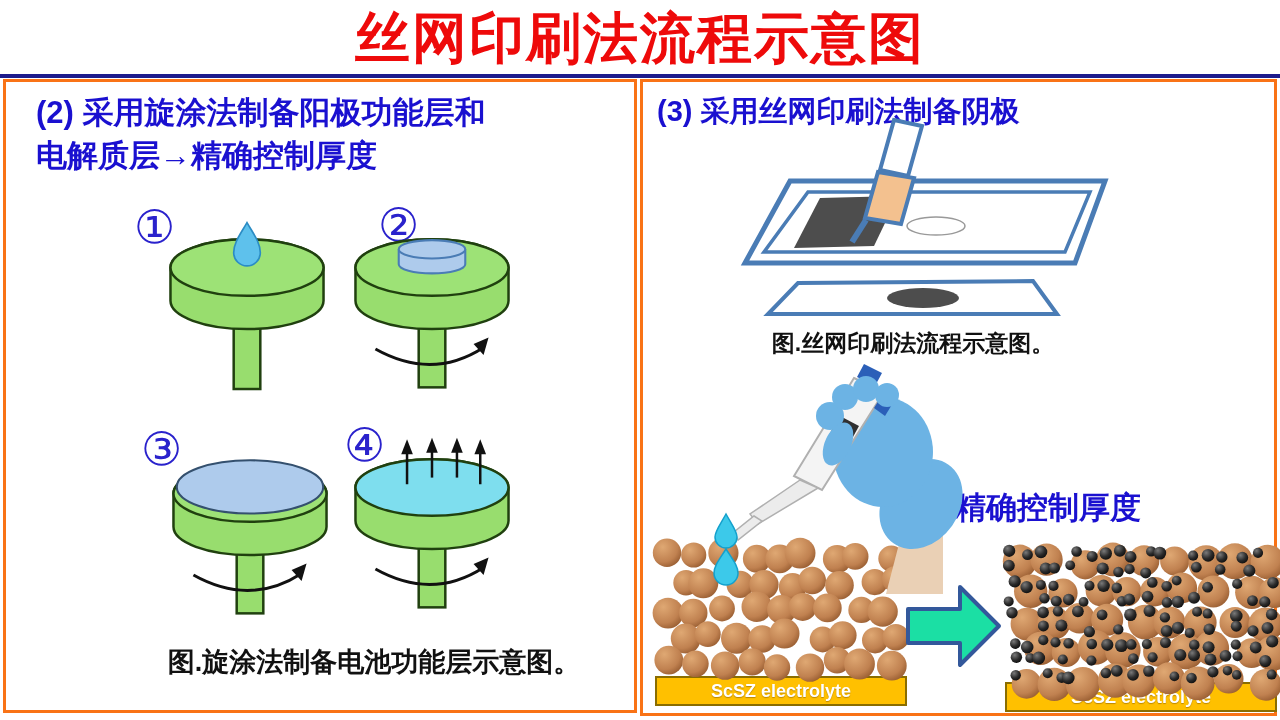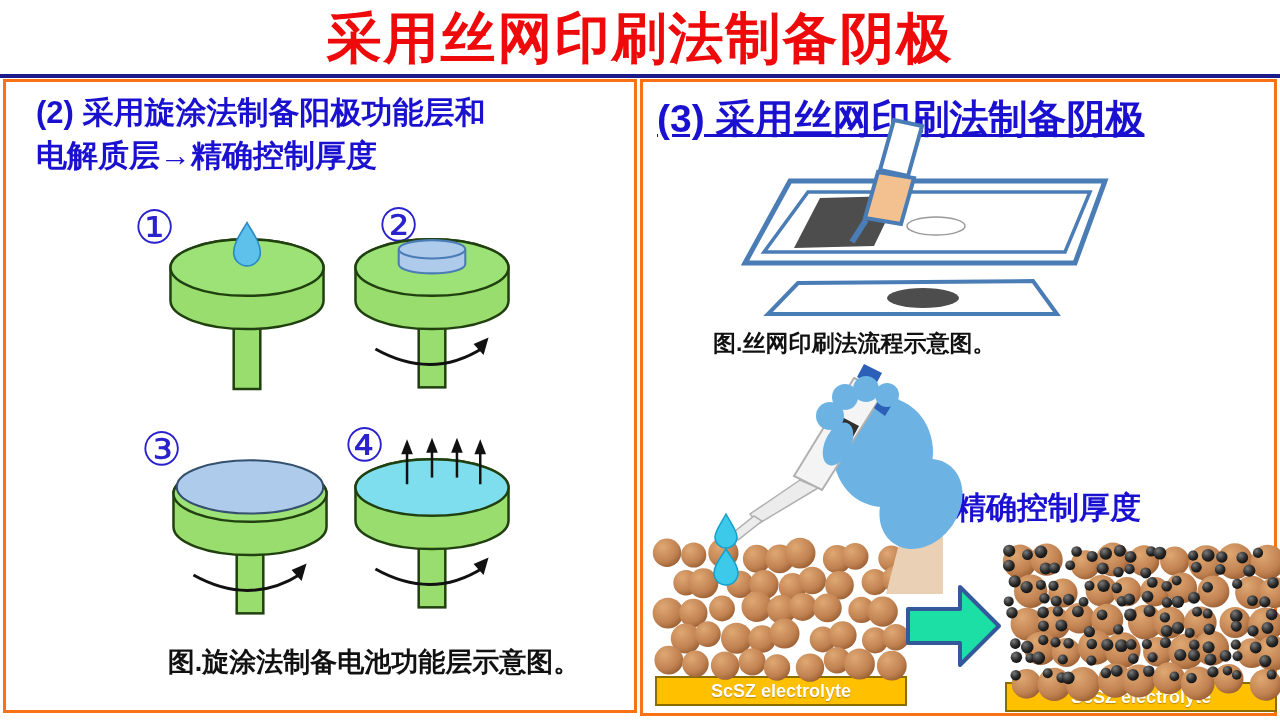--- a/index.html
+++ b/index.html
@@ -13,26 +13,26 @@
   .page{position:relative;width:1280px;height:720px;overflow:hidden;background:#fff;
         font-family:"Liberation Sans","DejaVu Sans",sans-serif;}
   .title{position:absolute;left:0;top:2px;width:100%;text-align:center;
          font-size:55px;font-weight:800;color:var(--c-title_red);letter-spacing:2px;}
   .top-rule{position:absolute;left:0;top:74px;width:1280px;height:4px;background:var(--c-rule_navy);}
   .panel{position:absolute;background:#fff;border:3px solid #f97316;box-sizing:border-box;}
   .panel.left{left:3px;top:79px;width:634px;height:634px;}
   .panel.right{left:640px;top:79px;width:637px;height:637px;}
   .h-blue{position:absolute;color:var(--c-heading_blue);font-weight:bold;}
   .h2{left:30px;top:10px;font-size:31px;line-height:1.38;width:590px;}
-  .h3{left:14px;top:10px;font-size:39px;text-decoration:underline;}
+  .h3{left:14px;top:10px;font-size:29px;}
   .h4{left:312px;top:360px;font-size:31px;line-height:1.42;}
   .stepnum{position:absolute;color:#2a22cc;font-size:46px;font-family:"DejaVu Sans",sans-serif;line-height:1;}
   .caption{position:absolute;color:#111;font-weight:bold;}
   .cap-spin{left:0;top:562px;width:736px;text-align:center;font-size:27px;}
-  .cap-print{left:70px;top:246px;width:400px;text-align:left;font-size:23px;}
+  .cap-print{left:70px;top:246px;width:400px;text-align:center;font-size:23px;}
   .figsvg{position:absolute;overflow:visible;}
   
   .stem,.disc{fill:var(--c-green);stroke:var(--c-green_dark);stroke-width:3px;}
   .disc-top{fill:#9de276;stroke:var(--c-green_dark);stroke-width:3px;}
   .drop{fill:var(--c-droplet_fill);stroke:var(--c-droplet_edge);stroke-width:2px;}
   .puddle{fill:var(--c-layer_light);stroke:var(--c-print_blue);stroke-width:2.5px;}
   .layer3{fill:var(--c-layer_light);stroke:#34506e;stroke-width:2.5px;}
   .layer4{fill:var(--c-layer_cyan);stroke:var(--c-green_dark);stroke-width:3px;}
   .rot{fill:none;stroke:#111;stroke-width:3.5px;}
   .ah{fill:#111;}
@@ -58,21 +58,21 @@
         border:2px solid #8a6d00;box-sizing:border-box;z-index:1;
         display:flex;align-items:center;justify-content:center;}
   .ebar span{color:#fff;font-weight:bold;font-size:18px;text-shadow:0 1px 1px rgba(120,80,0,.5);}
   .proc-arrow{position:absolute;left:262px;top:500px;z-index:3;}
   .proc-arrow polygon{fill:var(--c-arrow_green);stroke:var(--c-arrow_edge);stroke-width:4px;stroke-linejoin:round;}
 </style>
 </head>
 <body>
 
 <div class="page">
-  <div class="title">采用丝网印刷法制备阴极</div>
+  <div class="title">丝网印刷法流程示意图</div>
   <div class="top-rule"></div>
 
   <section class="panel left">
     <div class="h-blue h2">
       <span>(2) 采用旋涂法制备阳极功能层和</span><br>
       <span>电解质层→精确控制厚度</span>
     </div>
 
     <span class="stepnum" style="left:128px;top:122px;">①</span>
     <span class="stepnum" style="left:372px;top:120px;">②</span>

